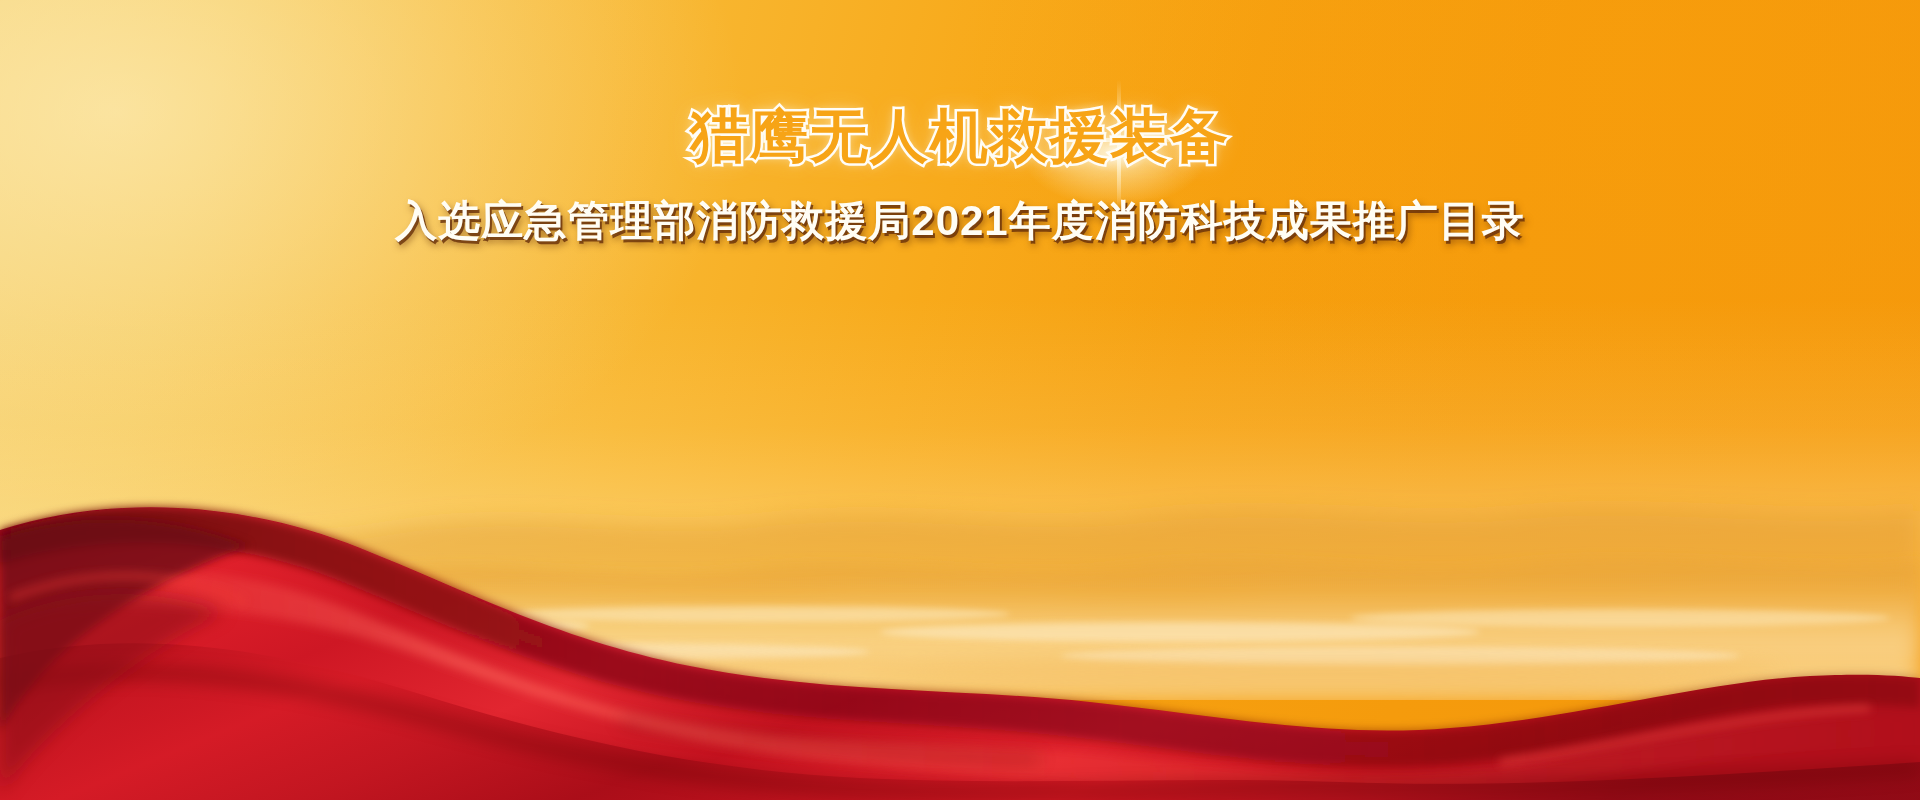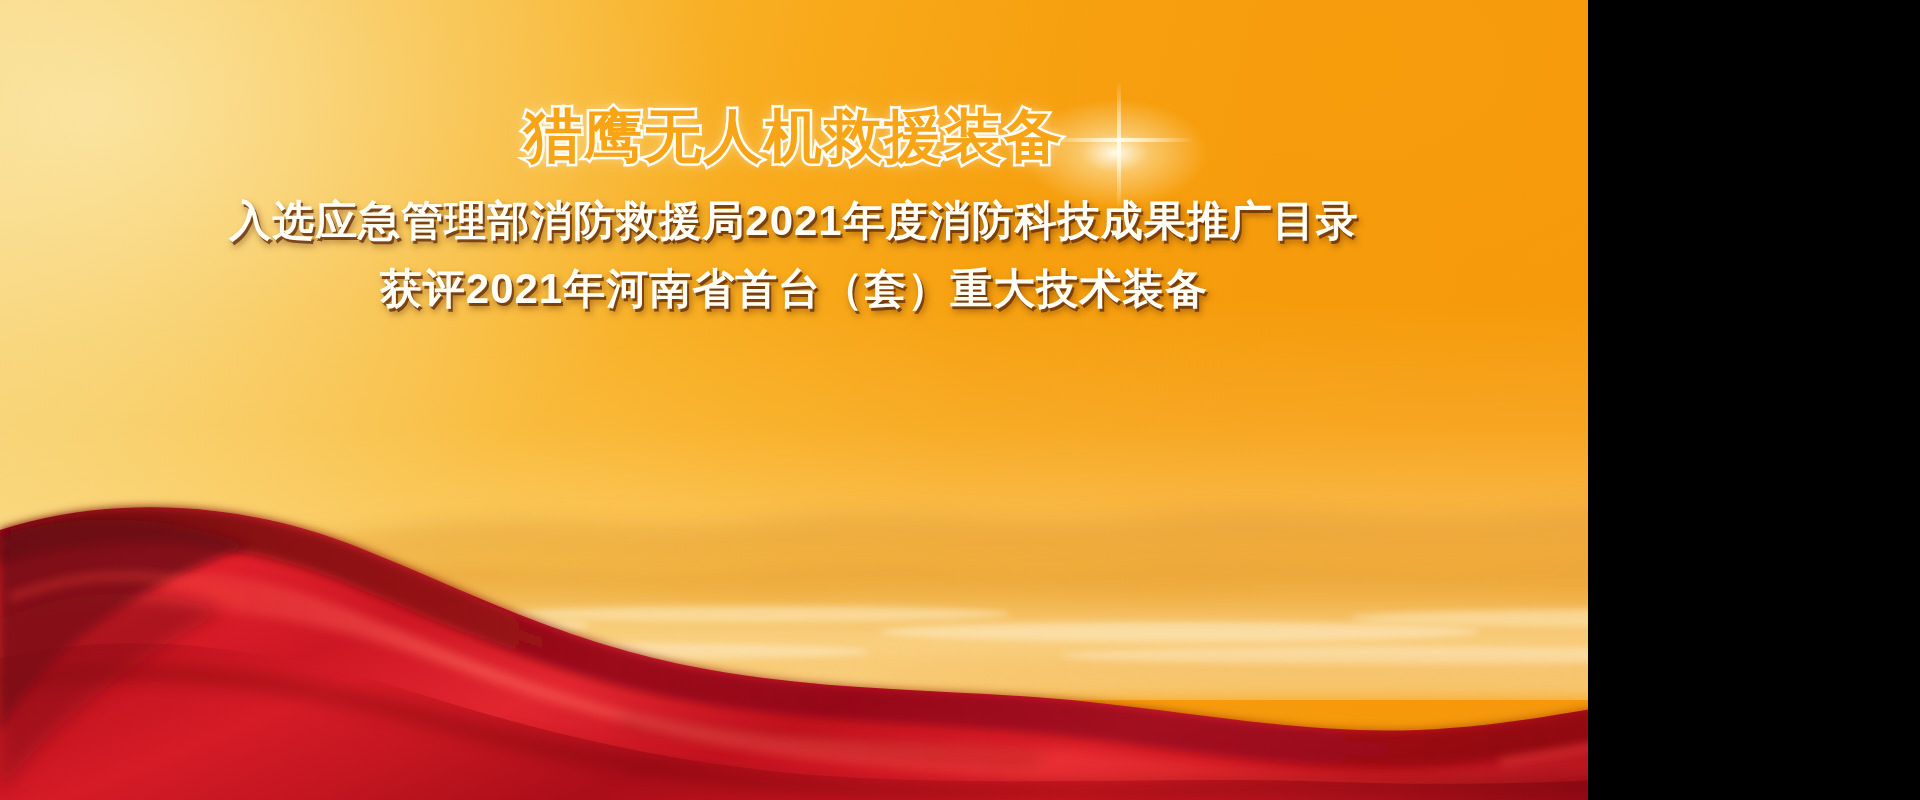--- a/index.html
+++ b/index.html
@@ -1,20 +1,20 @@
 <!DOCTYPE html>
 <html><head>
 <meta charset="utf-8">
 <style>
   html,body{margin:0;padding:0;background:#000;}
   body{font-family:"Liberation Sans","DejaVu Sans",sans-serif;}
 
   .banner{
     position:relative;
-    width:1588px;height:800px;
+    width:1920px;height:800px;
     overflow:hidden;
     background:#F5A009;
   }
 
   
   .sky{
     position:absolute;inset:0;
     background:
       linear-gradient(104deg,
         #F6D273 0%,
@@ -169,21 +169,20 @@
     </svg>
   </div>
 
   <div class="glint"></div>
   <div class="glint-ray"></div>
   <div class="glint-ray v"></div>
 
   <div class="copy">
     <h1 class="title">猎鹰无人机救援装备</h1>
     <p class="sub">入选应急管理部消防救援局2021年度消防科技成果推广目录</p>
-    <p class="sub">获评2021年河南省首台（套）重大技术装备</p>
   </div>
 
   <div class="ribbon">
     <svg viewBox="0 0 1920 330" preserveAspectRatio="none" aria-hidden="true">
       <defs>
         <linearGradient id="silkMain" x1="0" y1="0" x2="1" y2="0.35">
           <stop offset="0%" stop-color="#9E0D1A"></stop>
           <stop offset="7%" stop-color="#C4121F"></stop>
           <stop offset="16%" stop-color="#E0202B"></stop>
           <stop offset="30%" stop-color="#CE1724"></stop>

